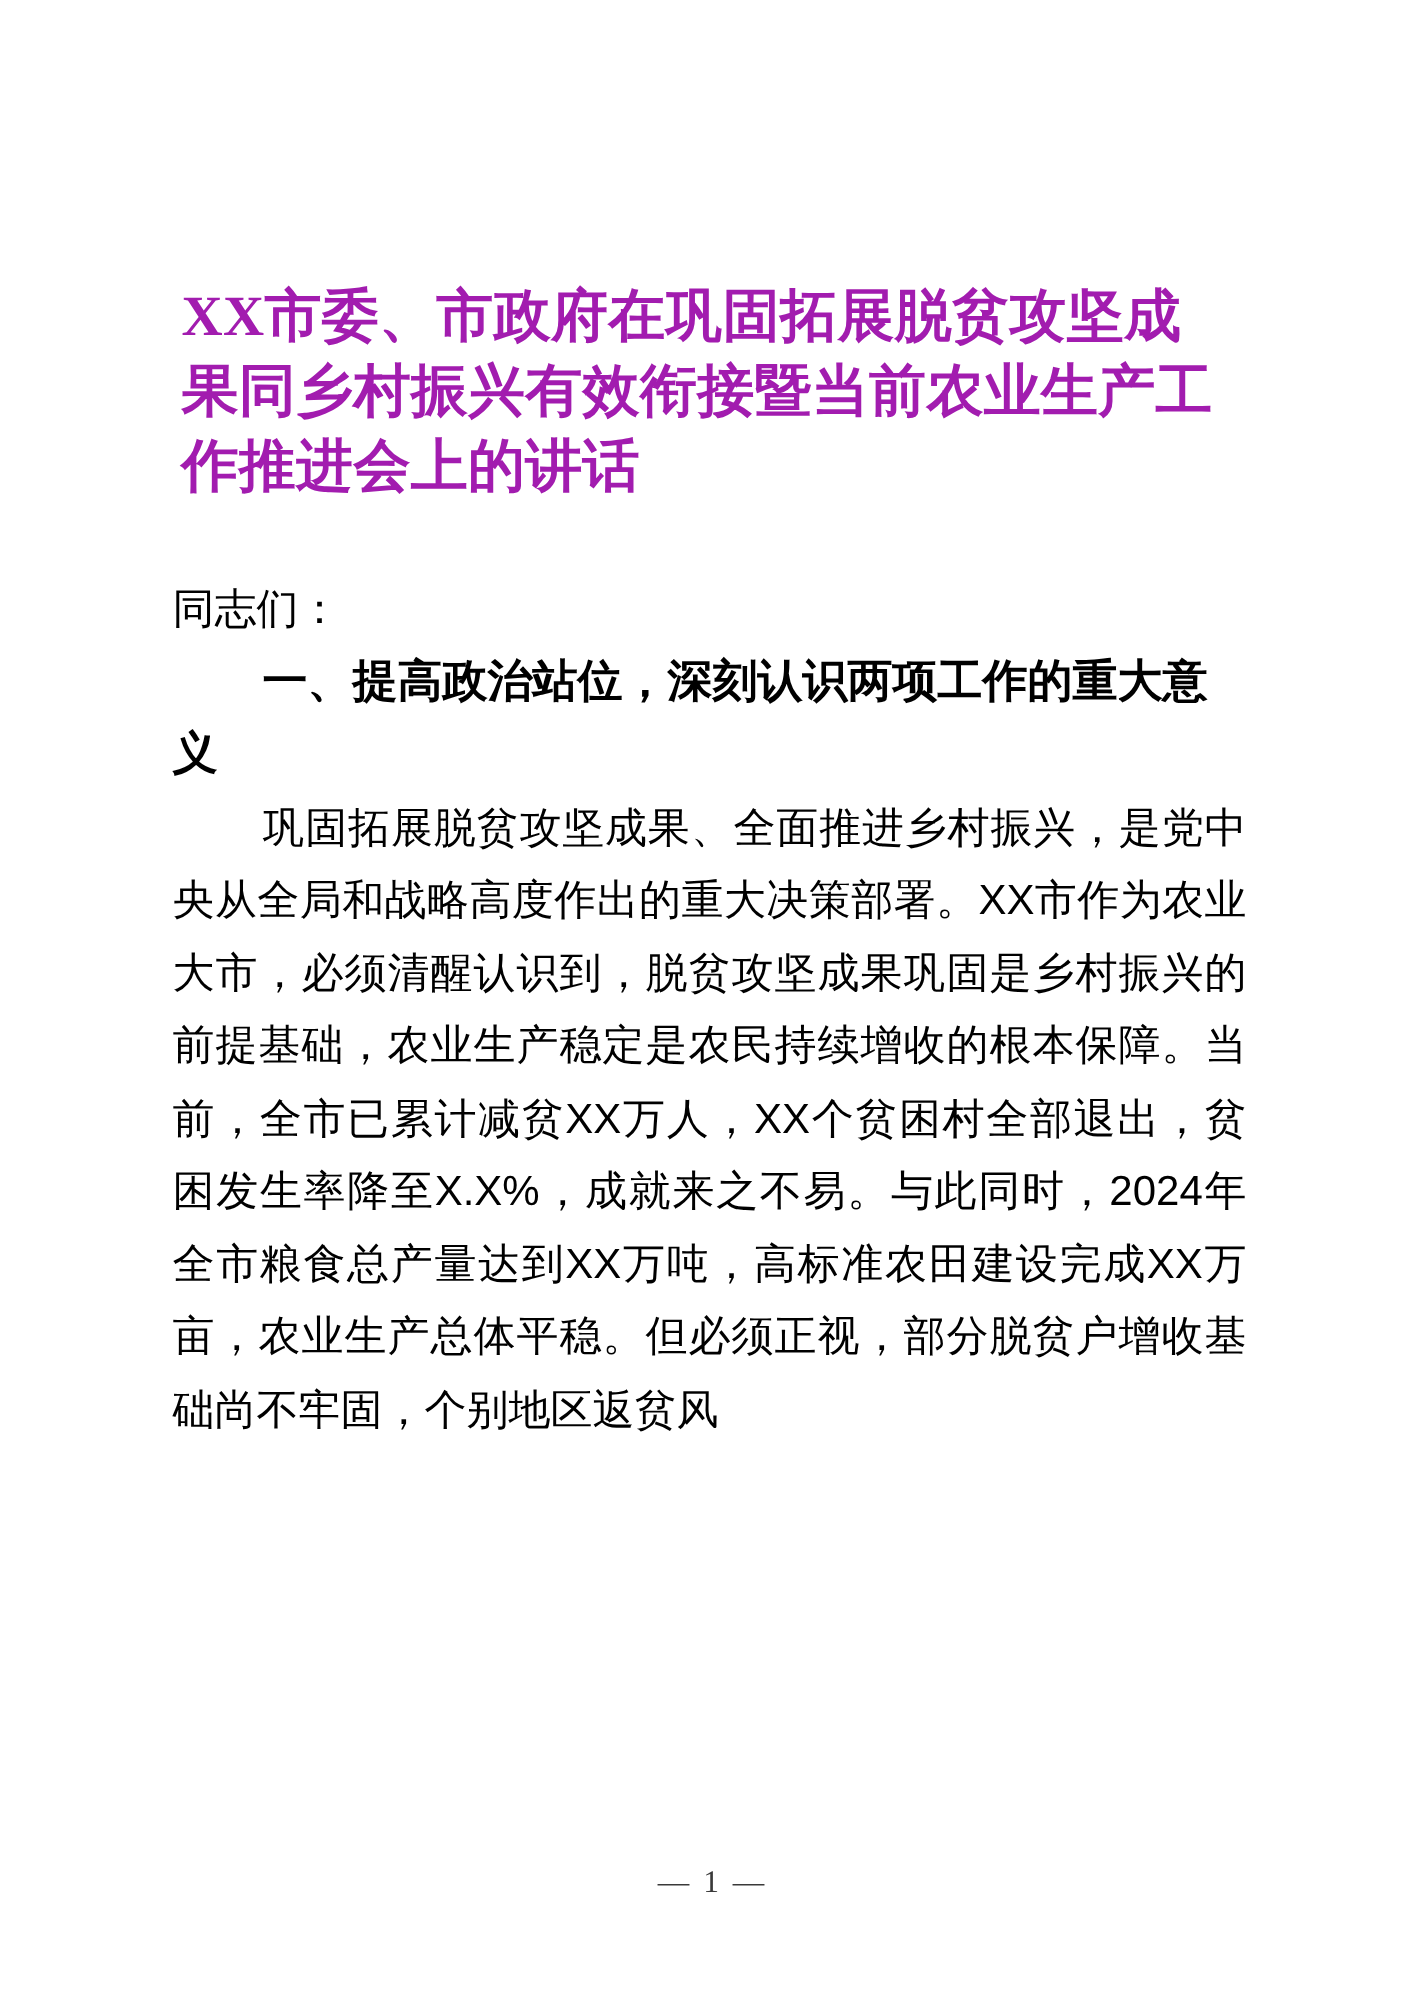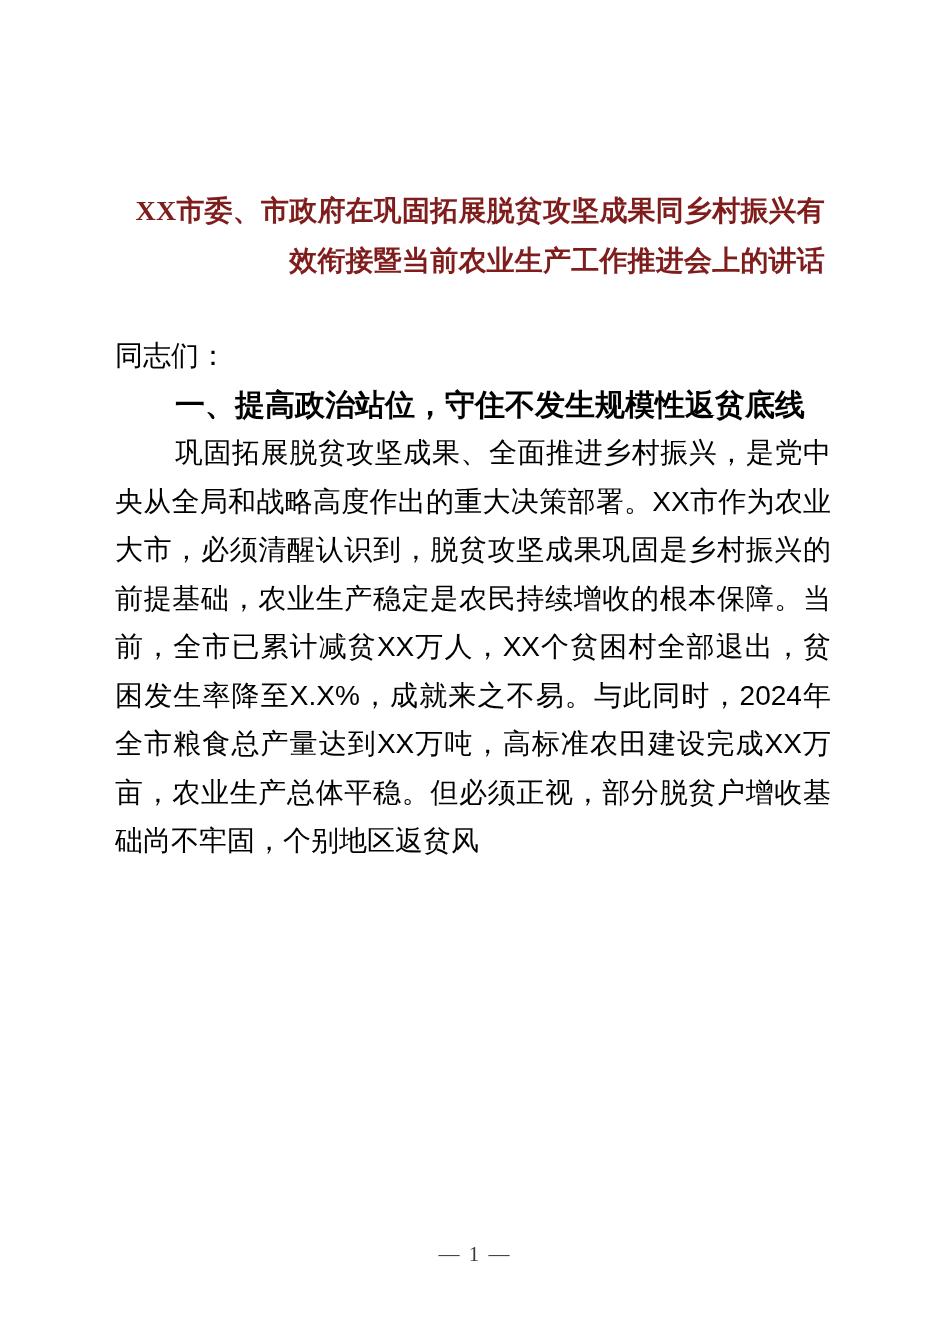--- a/index.html
+++ b/index.html
@@ -26,27 +26,27 @@
     position: absolute;
     left: 115px;
     top: 186px;
     width: 716px;
   }
 
   
   .doc-title {
     font-family: "Liberation Serif", "DejaVu Serif", serif;
     font-weight: bold;
-    font-size: 28px;
+    font-size: 38px;
     line-height: 50px;
-    text-align: right;
+    text-align: left;
     letter-spacing: 0.2px;
     margin: 0;
     padding: 0 6px;
-    color: #7f1d1d;
+    color: #a21caf;
   }
 
   
   .para {
     font-size: 28px;
     line-height: 48.5px;
     text-align: justify;
     text-justify: inter-ideograph;
     margin: 0;
     color: #000;
@@ -99,21 +99,21 @@
 
   <div class="page-body">
 
     <h1 class="doc-title">XX市委、市政府在巩固拓展脱贫攻坚成果同乡村振兴有效衔接暨当前农业生产工作推进会上的讲话</h1>
 
     <div class="gap-title"></div>
 
     <p class="para salutation">同志们：</p>
 
 
-    <p class="section-heading">一、提高政治站位，守住不发生规模性返贫底线</p>
+    <p class="section-heading">一、提高政治站位，深刻认识两项工作的重大意义</p>
 
     <p class="para indent">巩固拓展脱贫攻坚成果、全面推进乡村振兴，是党中央从全局和战略高度作出的重大决策部署。XX市作为农业大市，必须清醒认识到，脱贫攻坚成果巩固是乡村振兴的前提基础，农业生产稳定是农民持续增收的根本保障。当前，全市已累计减贫XX万人，XX个贫困村全部退出，贫困发生率降至X.X%，成就来之不易。与此同时，2024年全市粮食总产量达到XX万吨，高标准农田建设完成XX万亩，农业生产总体平稳。但必须正视，部分脱贫户增收基础尚不牢固，个别地区返贫风</p>
 
   </div>
 
   <div class="page-footer">— 1 —</div>
 
 </div>
 
 </body></html>

